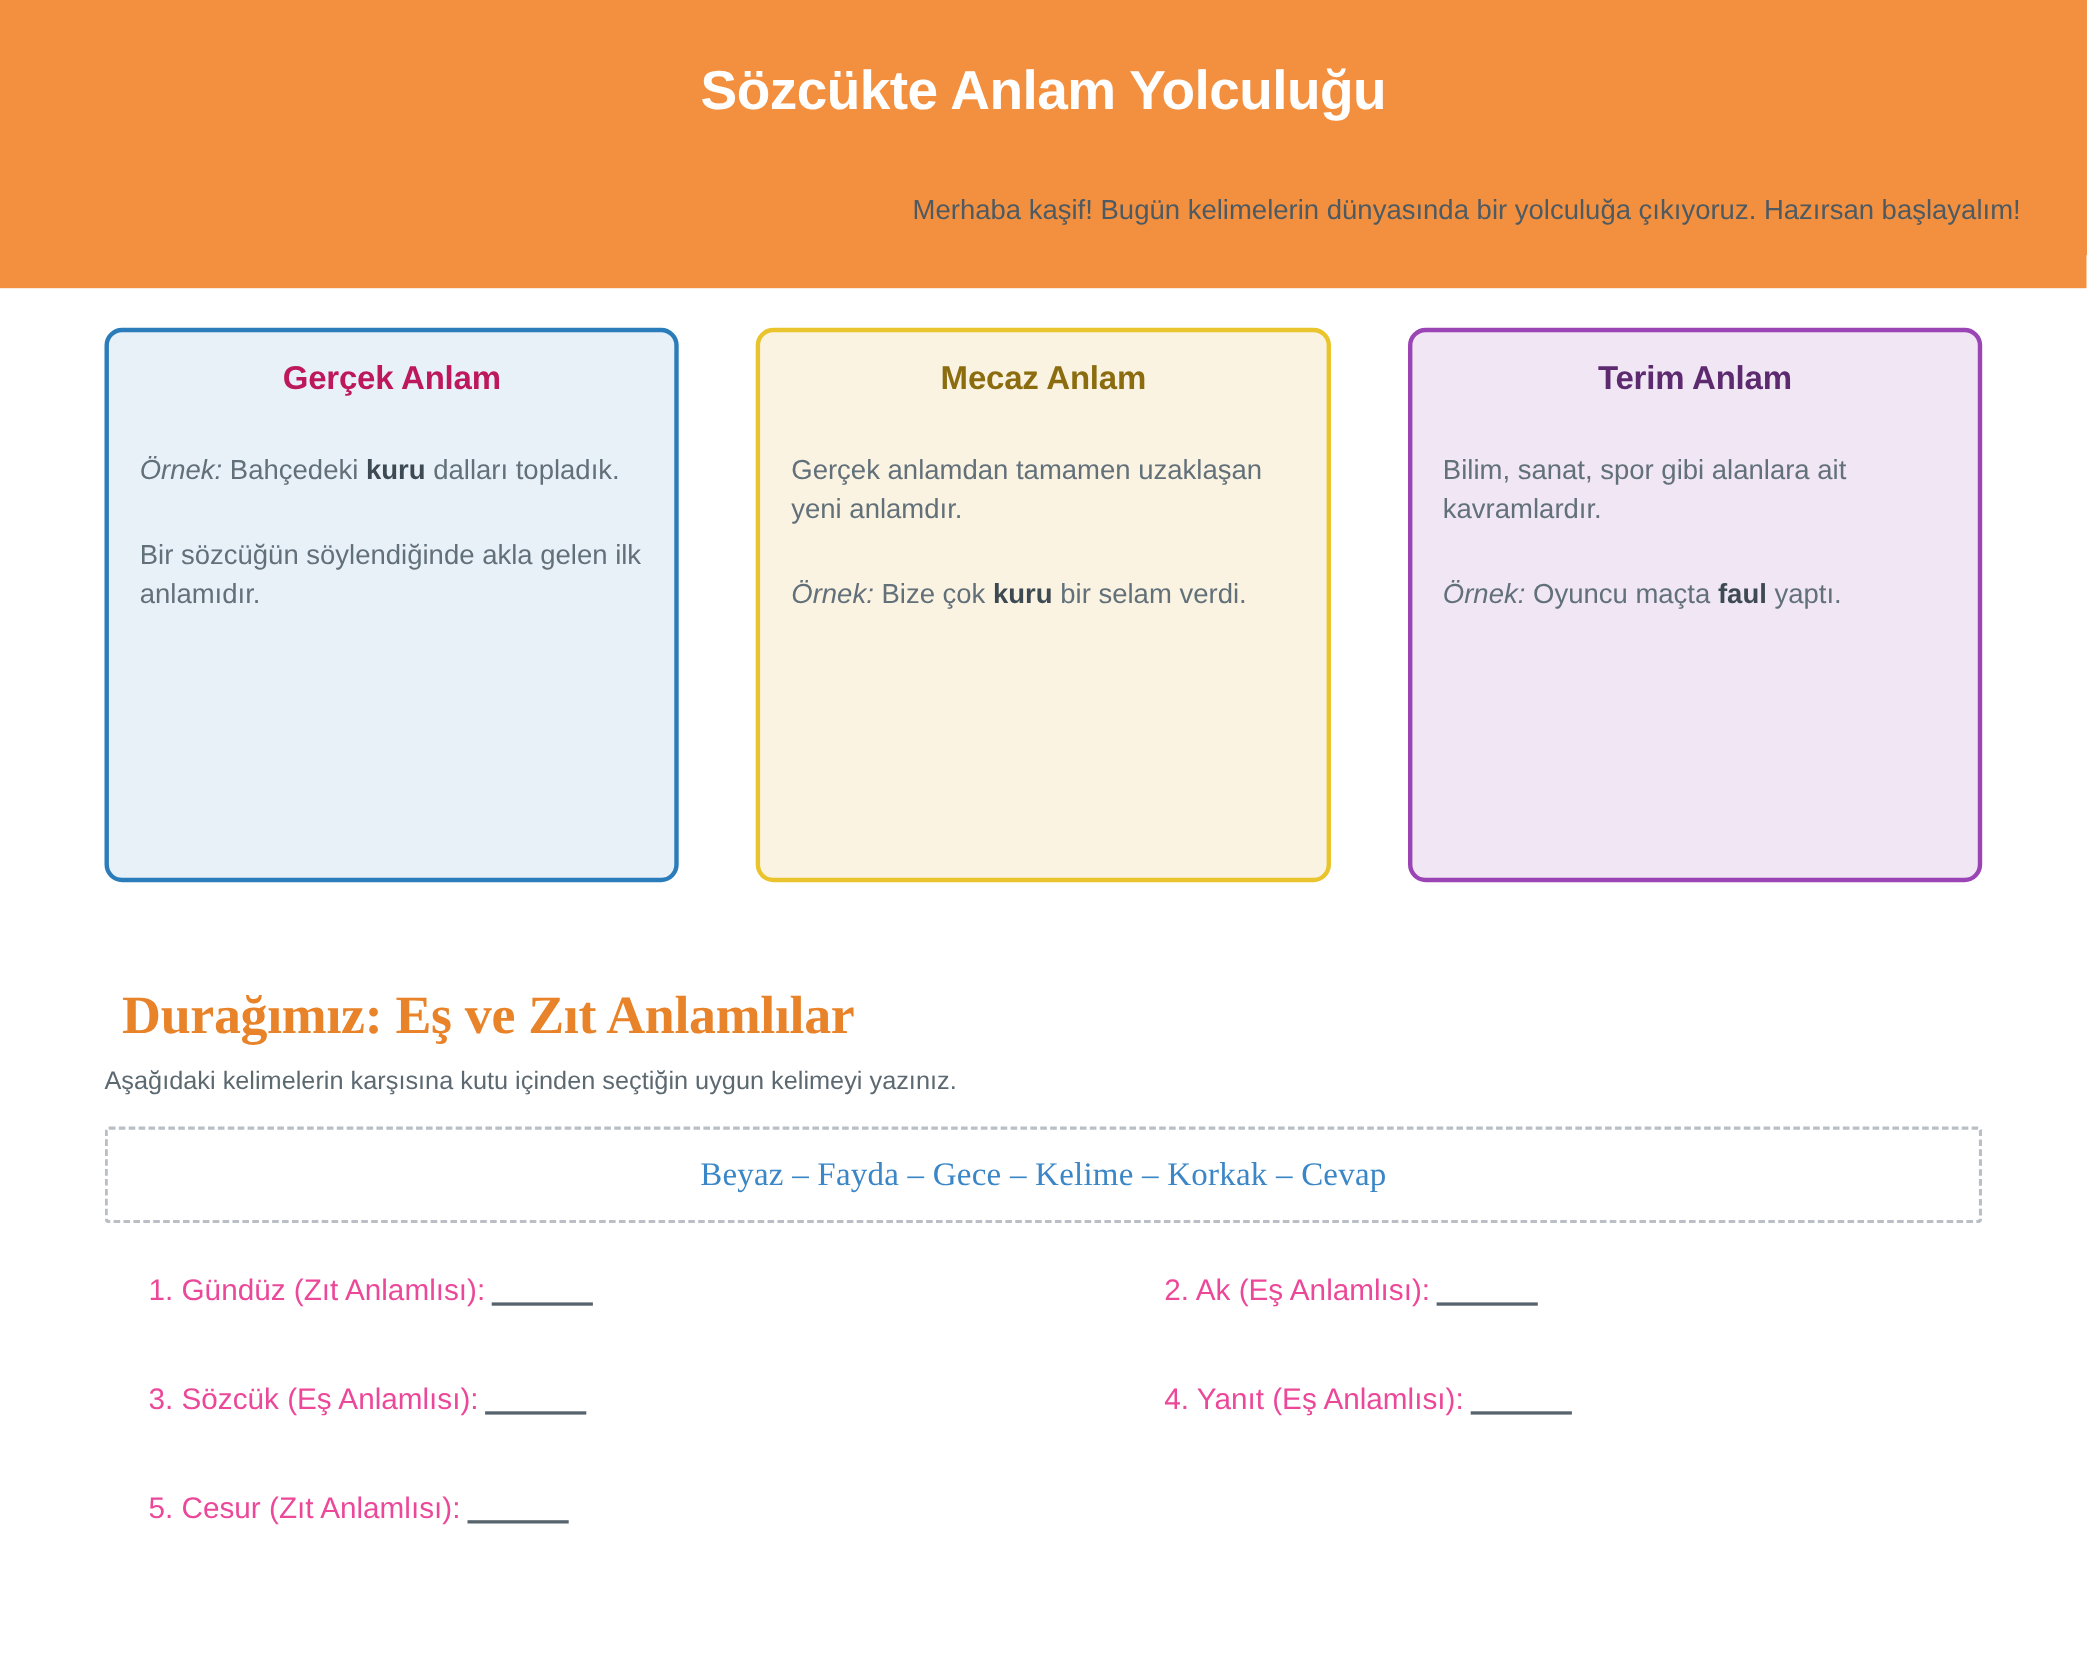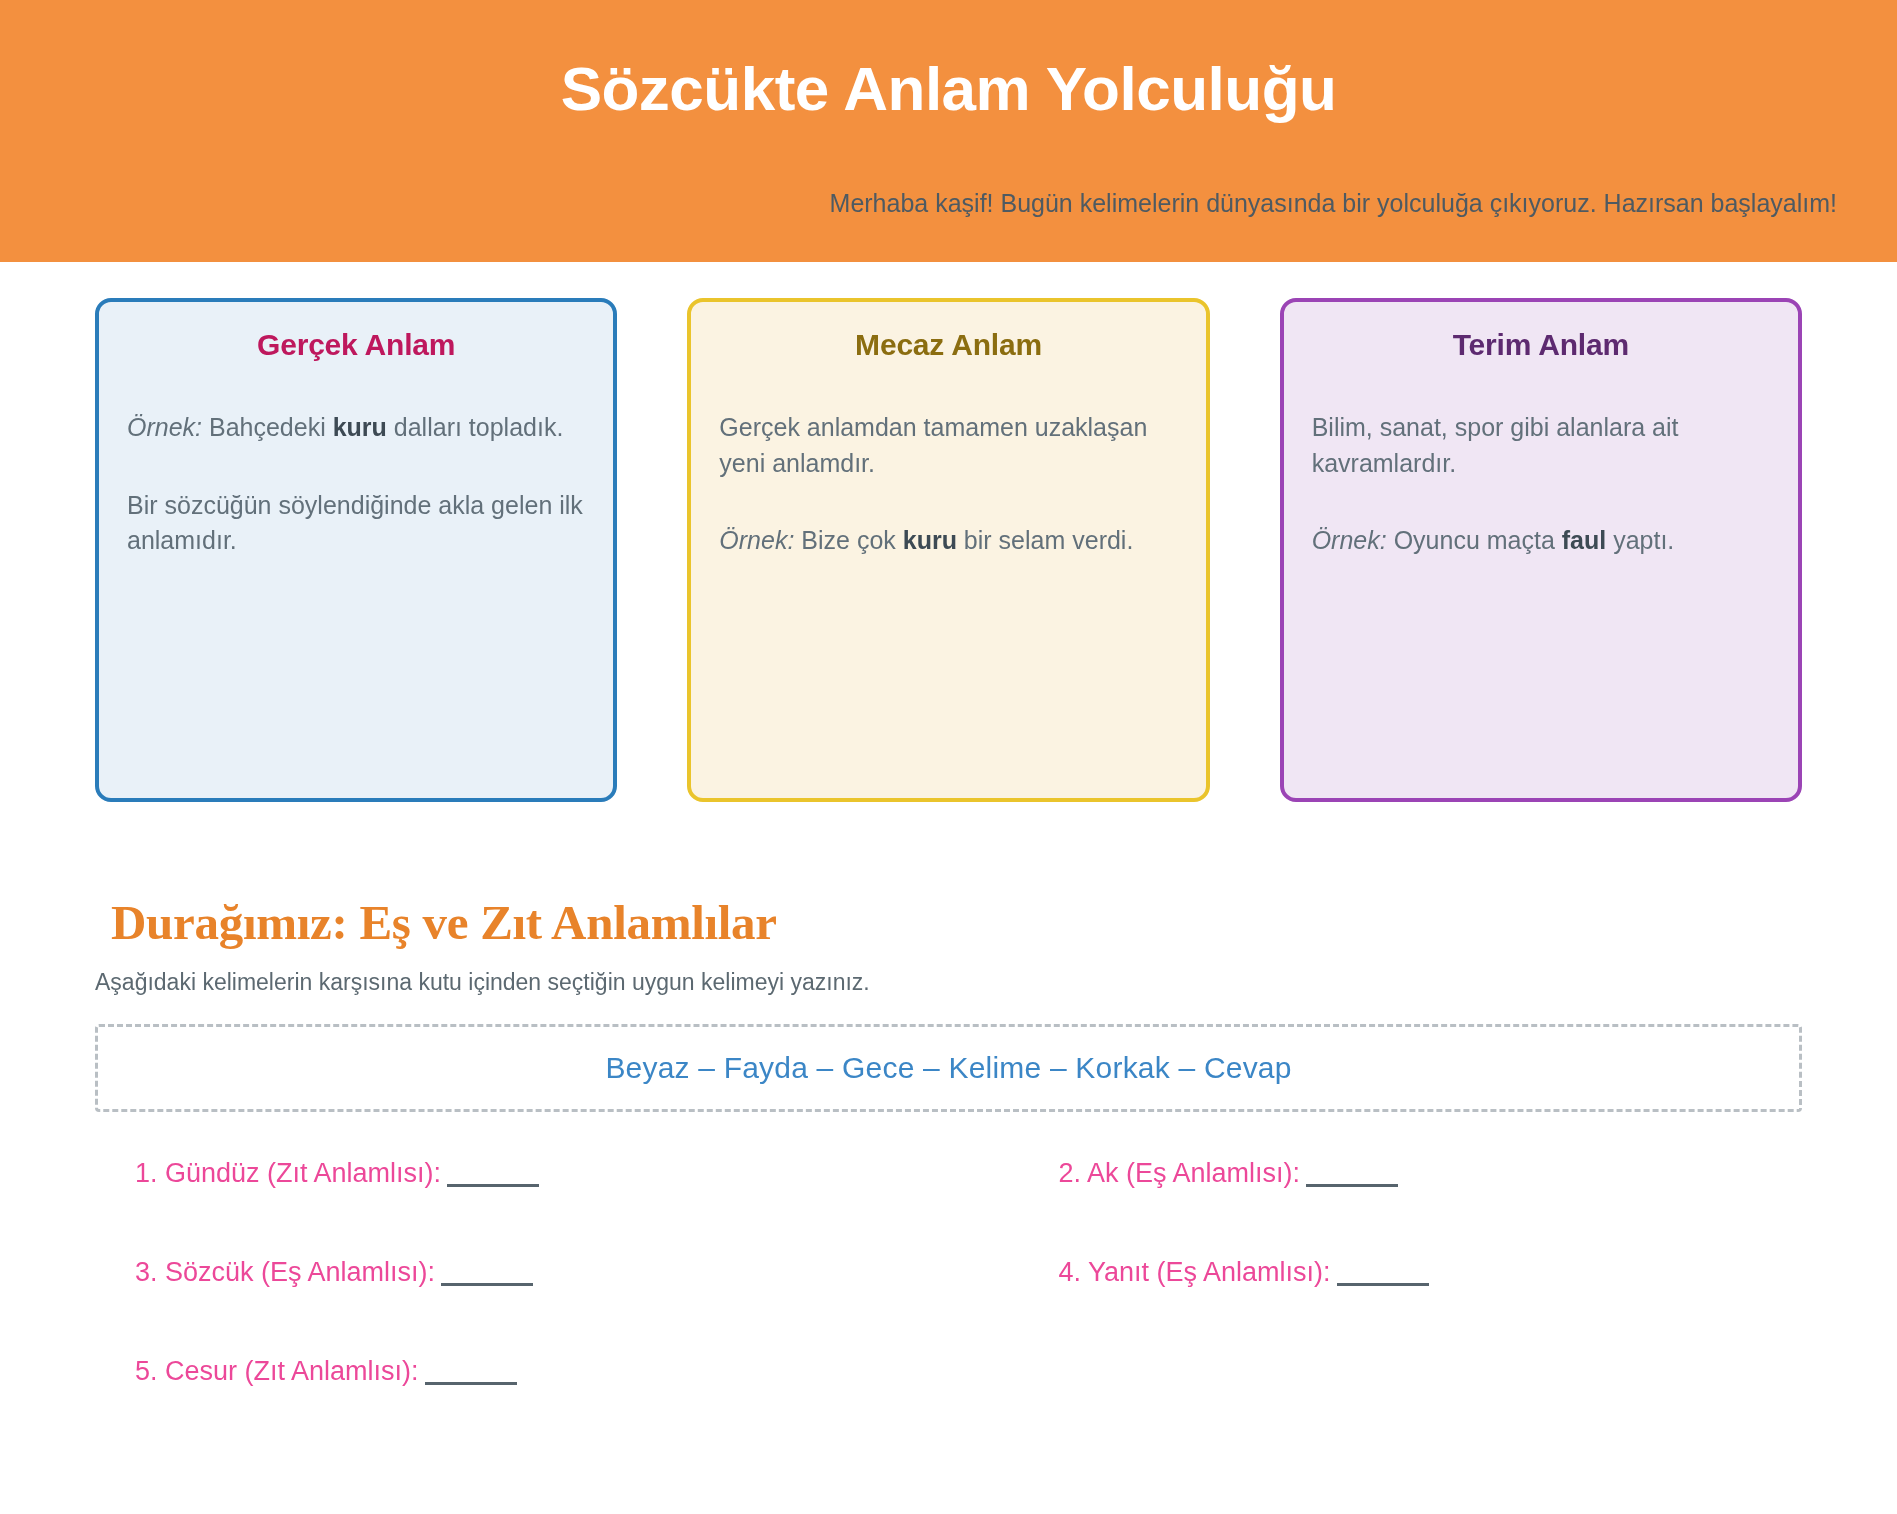--- a/index.html
+++ b/index.html
@@ -22,21 +22,21 @@
     width: 100%;
     height: 262px;
     box-sizing: border-box;
     padding: 30px 60px 0 60px;
     text-align: center;
     position: relative;
   }
   .header-title {
     margin: 0;
     padding-top: 26px;
-    font-size: 62px;
+    font-size: 50px;
     line-height: 1.05;
     font-weight: bold;
     color: #ffffff;
     letter-spacing: -0.5px;
   }
   .header-subtitle {
     margin: 0;
     padding-top: 66px;
     font-size: 25px;
     line-height: 1.3;
@@ -128,20 +128,21 @@
 
   .word-bank {
     margin-top: 28px;
     border: 3px dashed #b9bfc4;
     border-radius: 4px;
     height: 88px;
     display: flex;
     align-items: center;
     justify-content: center;
     box-sizing: border-box;
+    font-family: Liberation Serif, serif;
   }
   .word-bank-text {
     font-size: 30px;
     color: #3b86c6;
     letter-spacing: 0.2px;
   }
 
   .questions {
     margin-top: 44px;
     display: grid;

